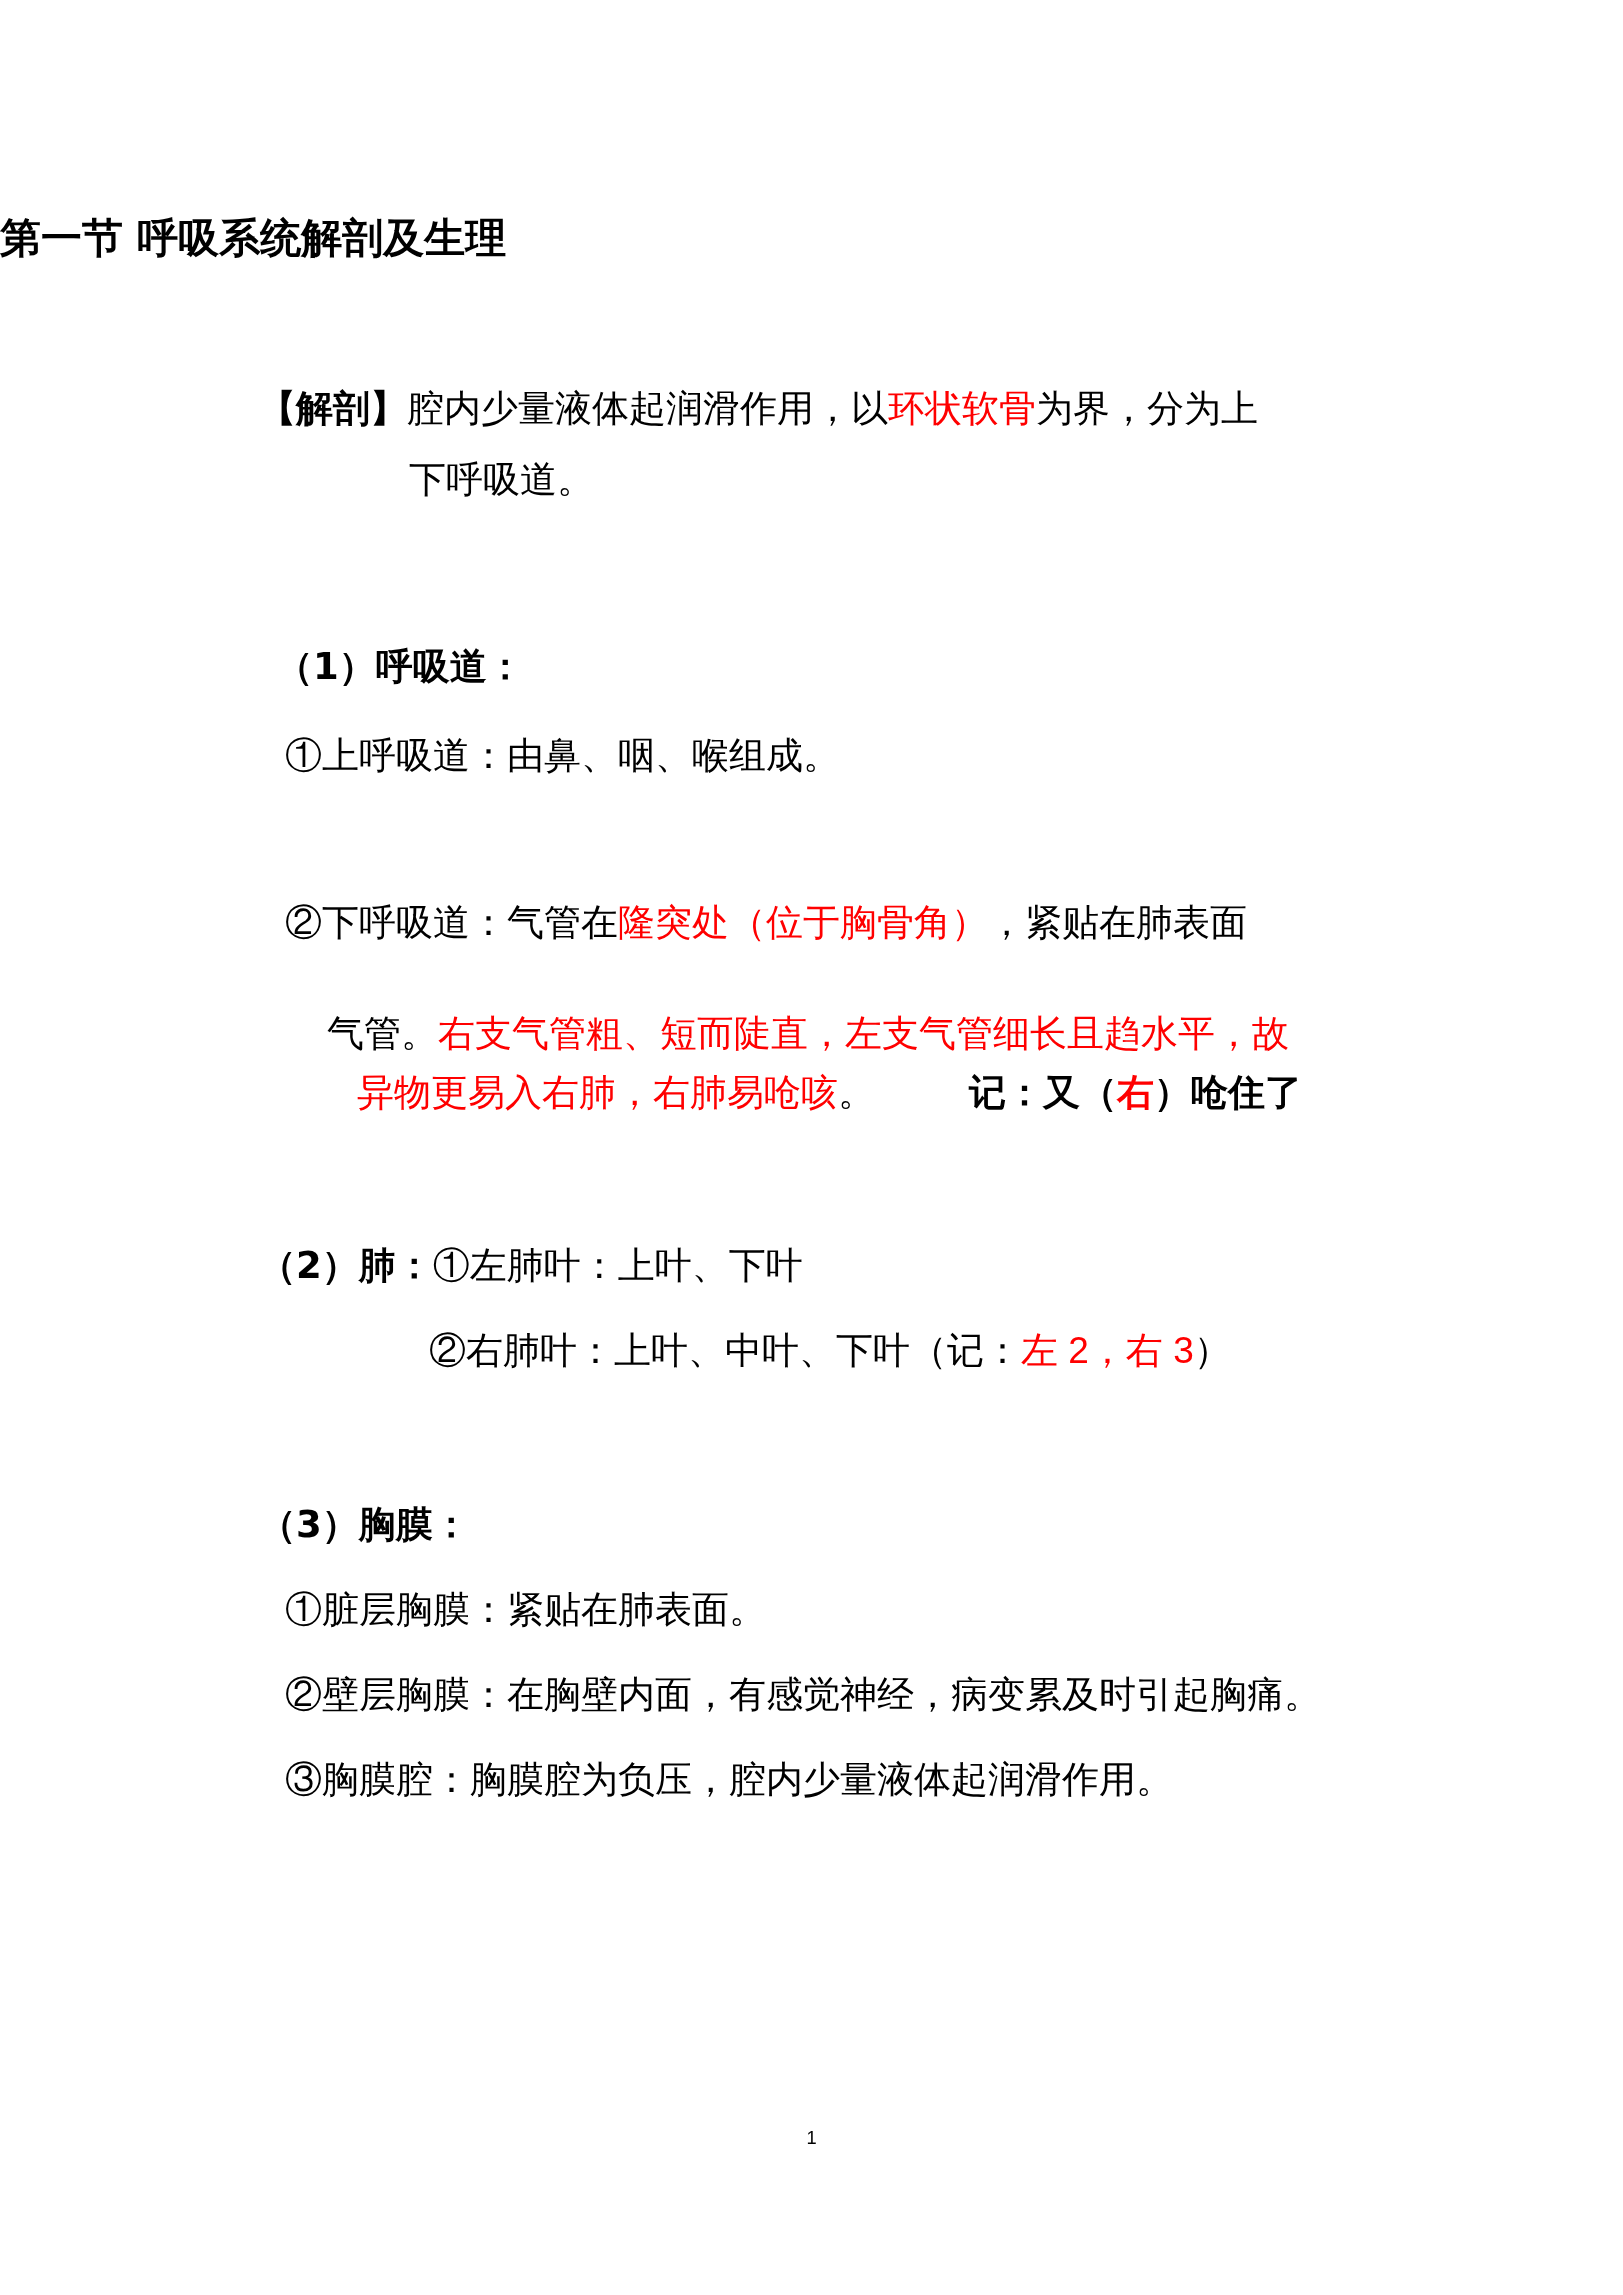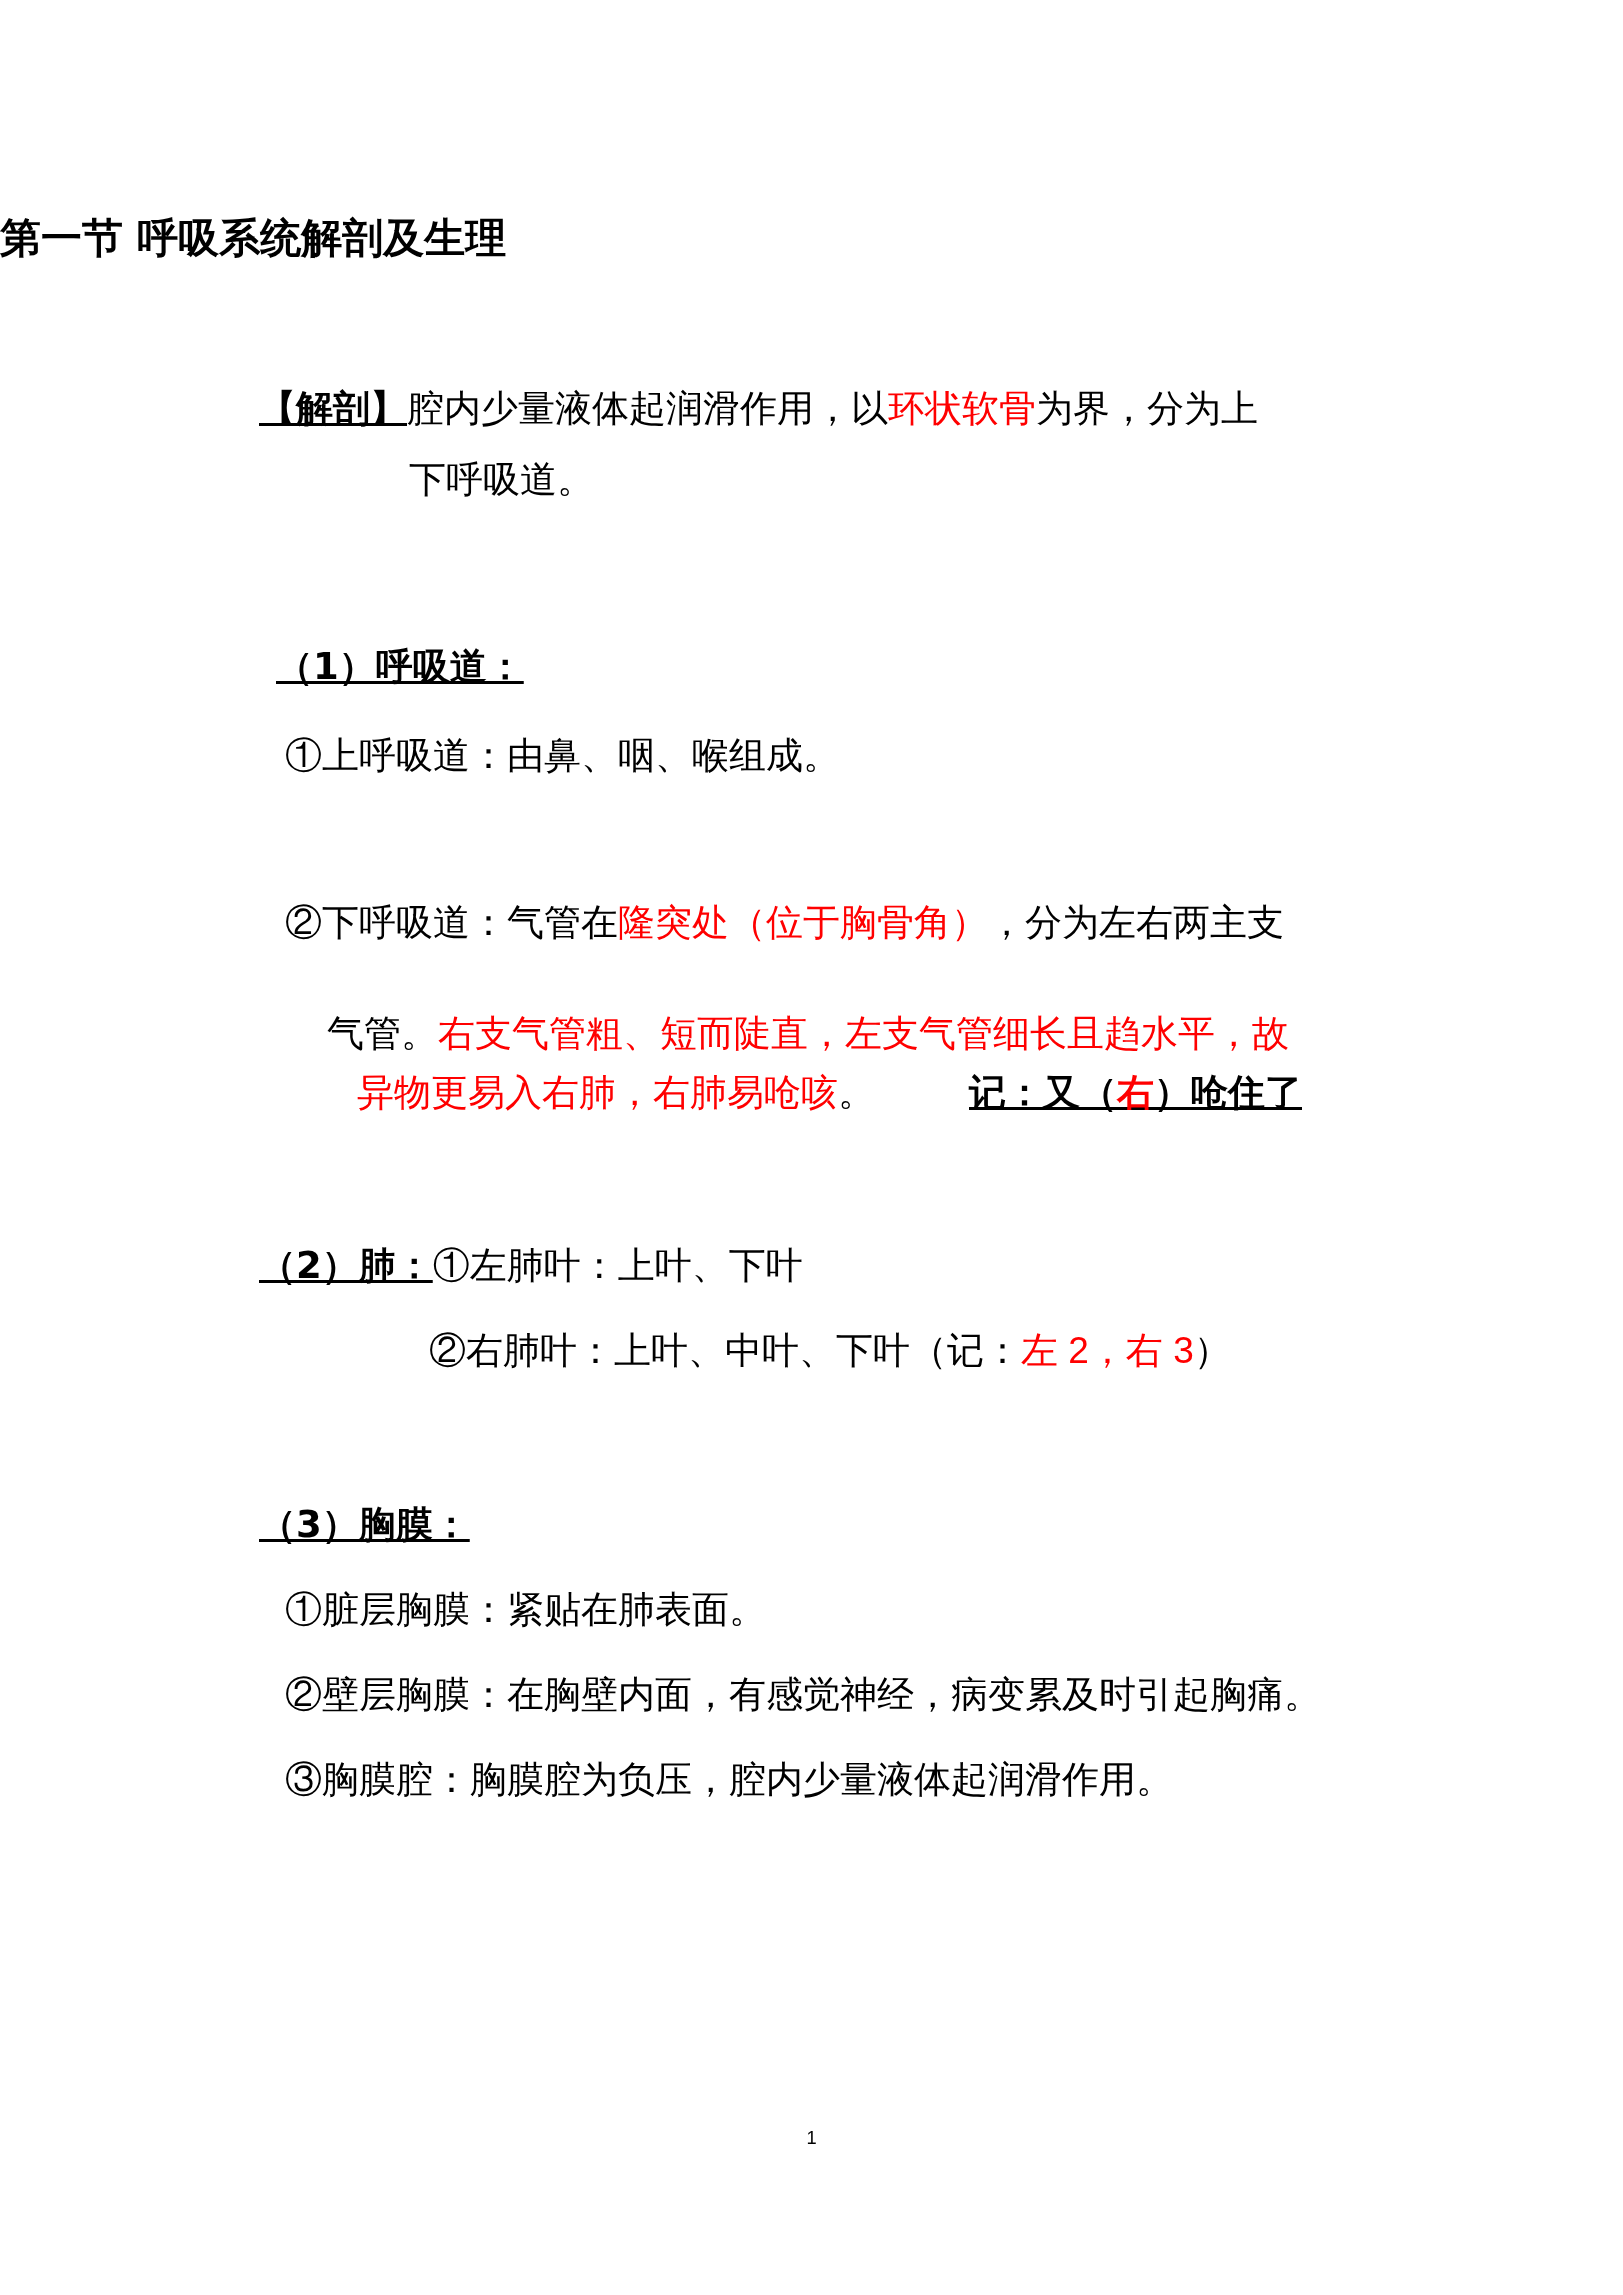--- a/index.html
+++ b/index.html
@@ -1,19 +1,19 @@
 <!DOCTYPE html>
 <html style="font-size:10.5px"><head>
 <meta charset="utf-8">
 <style>
   html, body { margin: 0; padding: 0; background: #ffffff; }
   body { width: 1623px; height: 2295px; position: relative; overflow: hidden;
          font-family: "DejaVu Serif", "Liberation Serif", serif; color: #000; }
   .line { position: absolute; white-space: nowrap; font-size: 37px; line-height: 52px; }
-  .bold { font-weight: bold; font-family: "DejaVu Sans", "Liberation Sans", sans-serif; text-decoration: underline; }
+  .bold { font-weight: bold; font-family: "DejaVu Sans", "Liberation Sans", sans-serif; }
   .red { color: #ff0000; }
   .title { position: absolute; left: 0; width: 1623px; top: 209px; text-align: left;
            font-size: 41px; font-weight: bold; line-height: 59px;
            font-family: "DejaVu Sans", "Liberation Sans", sans-serif; }
   .pagenum { position: absolute; left: 0; width: 1623px; top: 2127px; text-align: center;
              font-size: 18.3px; font-family: "Liberation Sans", sans-serif; }
   .num-latin { font-family: "Liberation Sans", sans-serif; }
 </style>
 </head>
 <body>
@@ -24,21 +24,21 @@
 
   <div class="line" style="left:259px; top:383px;">
     <span class="bold">【解剖】</span><span>腔内少量液体起润滑作用，以</span><span class="red">环状软骨</span><span>为界，分为上</span>
   </div>
   <div class="line" style="left:409px; top:454px;">下呼吸道。</div>
 
   <div class="line bold" style="left:259px; top:641px;margin-left:17px;">（1）呼吸道：</div>
   <div class="line" style="left:285px; top:730px;">①上呼吸道：由鼻、咽、喉组成。</div>
 
   <div class="line" style="left:285px; top:897px;">
-    <span>②下呼吸道：气管在</span><span class="red">隆突处（位于胸骨角）</span><span>，分为左右两主支</span>
+    <span>②下呼吸道：气管在</span><span class="red">隆突处（位于胸骨角）</span><span>，紧贴在肺表面</span>
   </div>
   <div class="line" style="left:327px; top:1008px;">
     <span>气管。</span><span class="red">右支气管粗、短而陡直，左支气管细长且趋水平，故</span>
   </div>
   <div class="line" style="left:327px; top:1067px;margin-left:30px;">
     <span class="red">异物更易入右肺，右肺易呛咳</span><span>。</span>
   </div>
   <div class="line bold" style="left:969px; top:1067px;">
     <span>记：又（</span><span class="red">右</span><span>）呛住了</span>
   </div>

